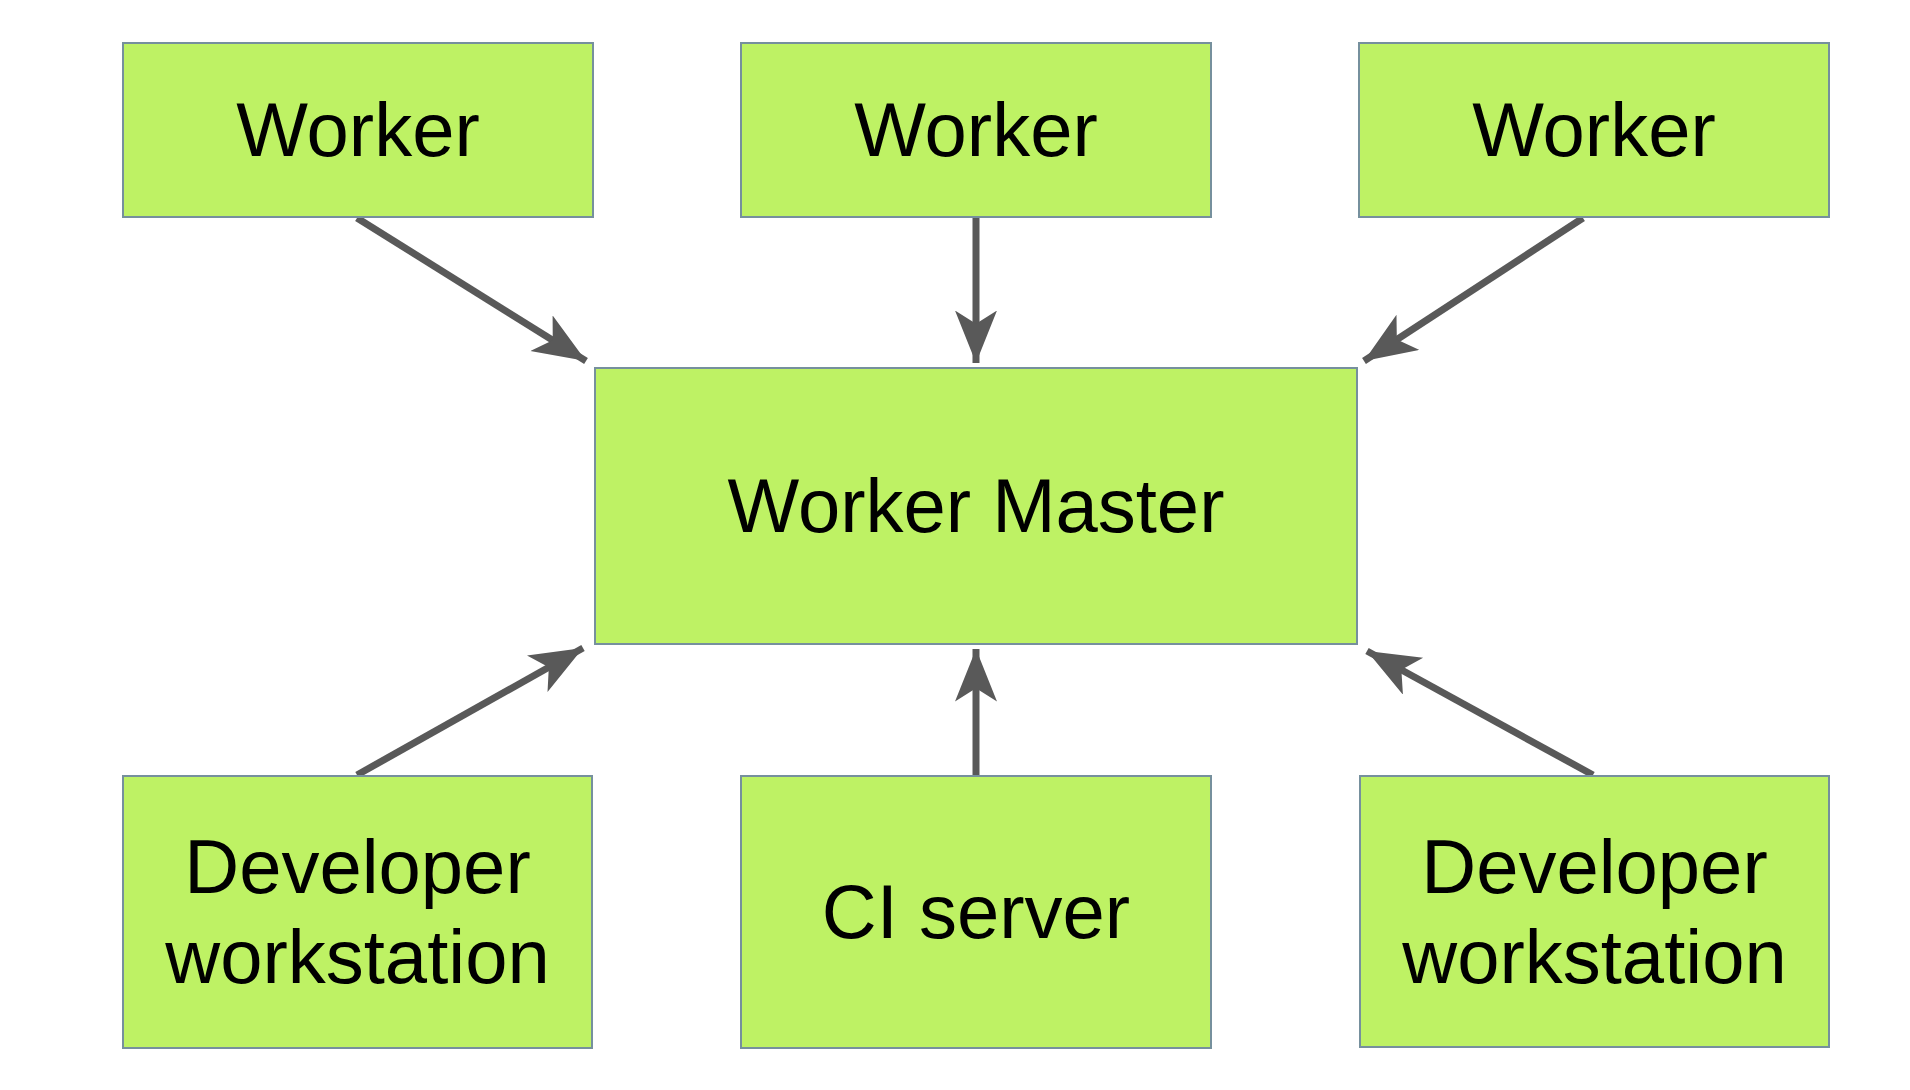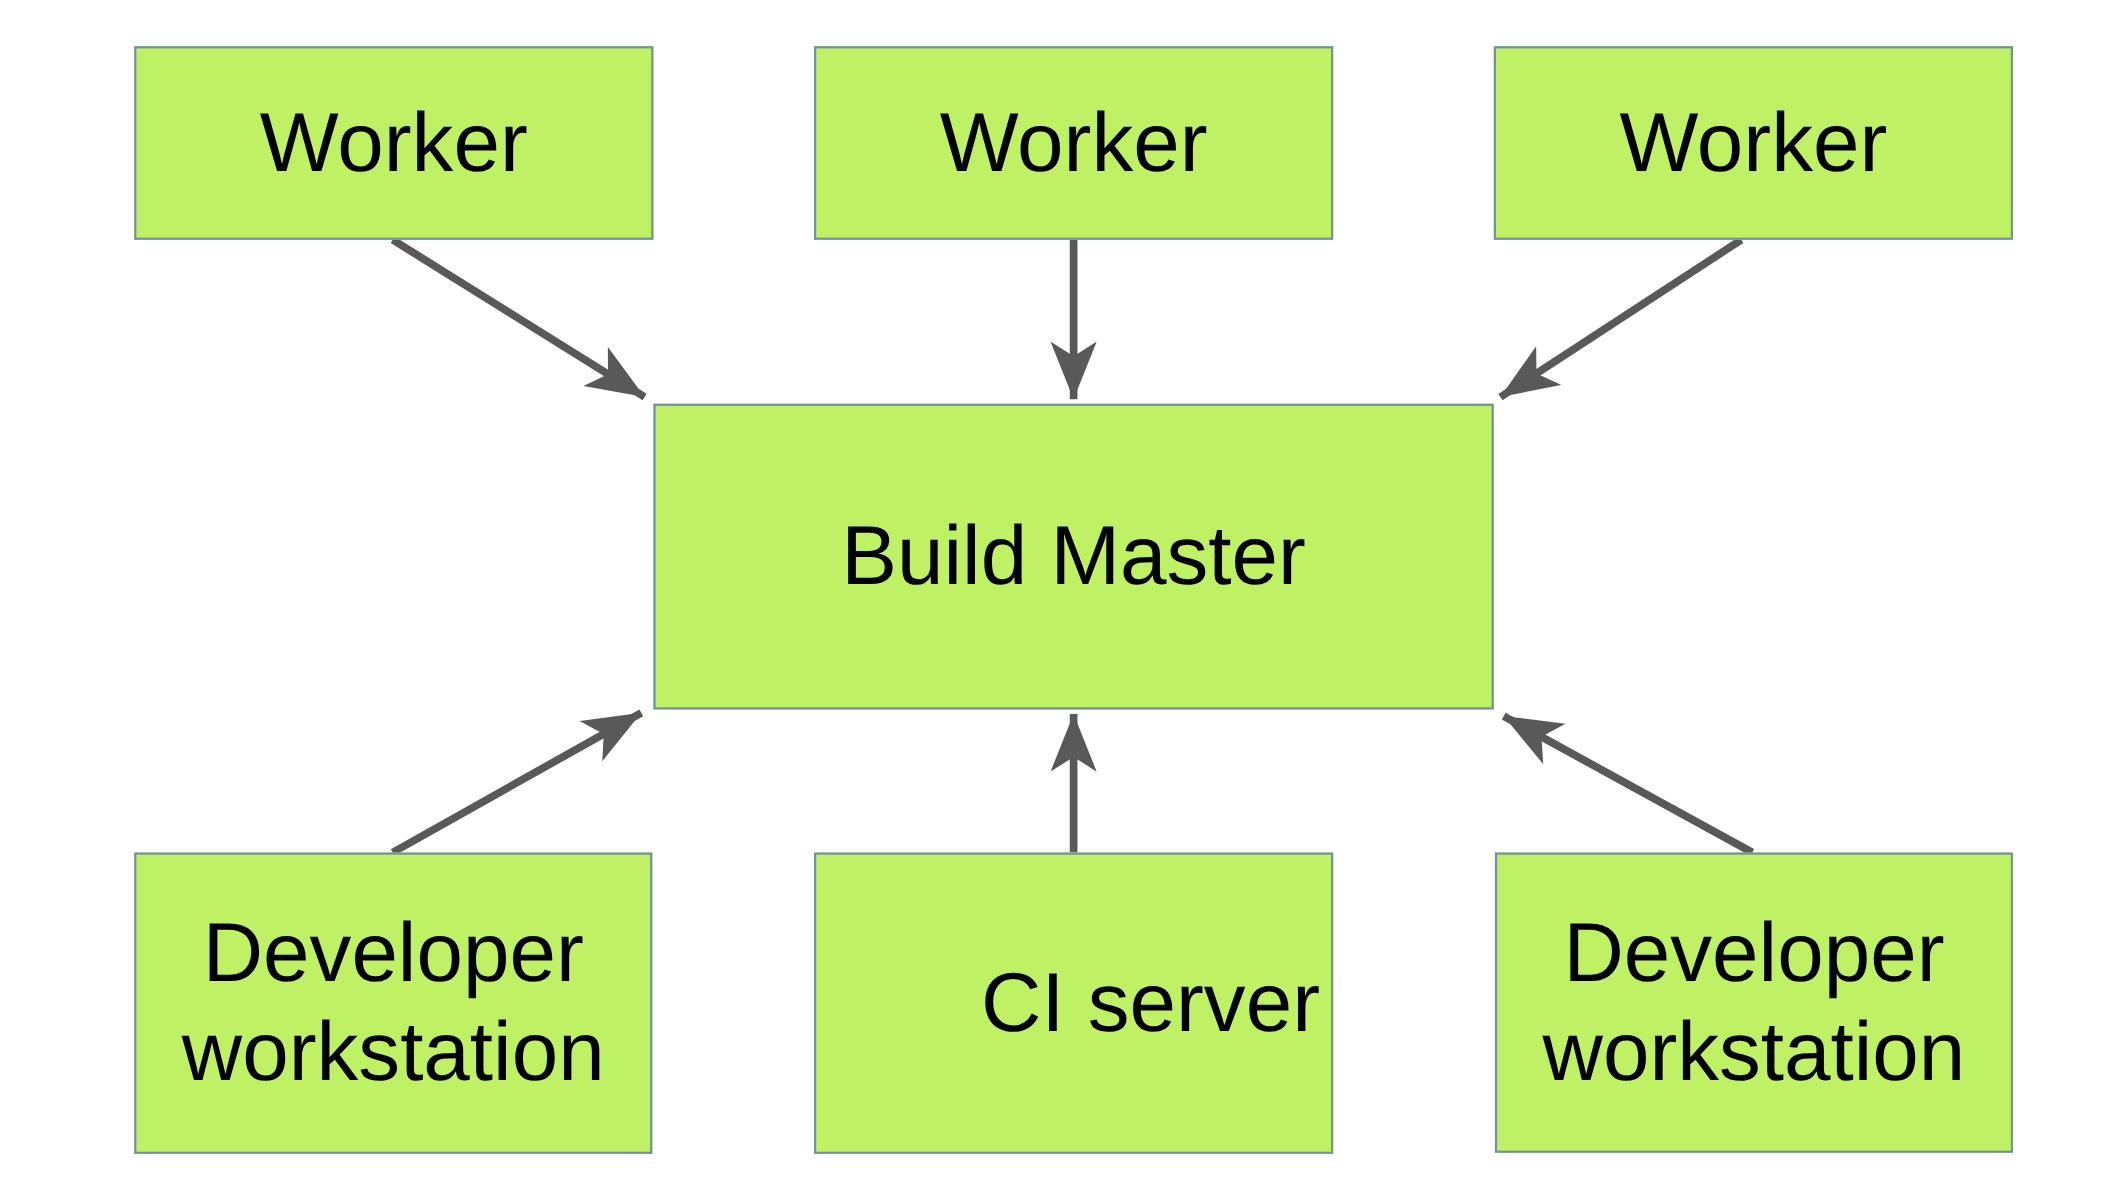--- a/index.html
+++ b/index.html
@@ -36,21 +36,21 @@
     color: #000000;
     font-size: 76px;
     line-height: 1.18;
     letter-spacing: 0;
   }
   .node-worker-1      { left: 122px;  top: 42px;  width: 472px; height: 176px; }
   .node-worker-2      { left: 740px;  top: 42px;  width: 472px; height: 176px; }
   .node-worker-3      { left: 1358px; top: 42px;  width: 472px; height: 176px; }
   .node-build-master  { left: 594px;  top: 367px; width: 764px; height: 278px; }
   .node-dev-1         { left: 122px;  top: 775px; width: 471px; height: 274px; }
-  .node-ci-server     { left: 740px;  top: 775px; width: 472px; height: 274px; justify-content: flex-end; }
+  .node-ci-server     { left: 740px;  top: 775px; width: 472px; height: 274px; }
   .node-dev-2         { left: 1359px; top: 775px; width: 471px; height: 273px; }
   .node-label {
     display: block;
     padding: 0 10px;
   }
 </style>
 </head>
 <body>
 
 <div class="canvas">
@@ -75,21 +75,21 @@
 
   <div class="node node-worker-2">
     <span class="node-label">Worker</span>
   </div>
 
   <div class="node node-worker-3">
     <span class="node-label">Worker</span>
   </div>
 
   <div class="node node-build-master">
-    <span class="node-label">Build Master</span>
+    <span class="node-label">Worker Master</span>
   </div>
 
   <div class="node node-dev-1">
     <span class="node-label">Developer workstation</span>
   </div>
 
   <div class="node node-ci-server">
     <span class="node-label">CI server</span>
   </div>
 

